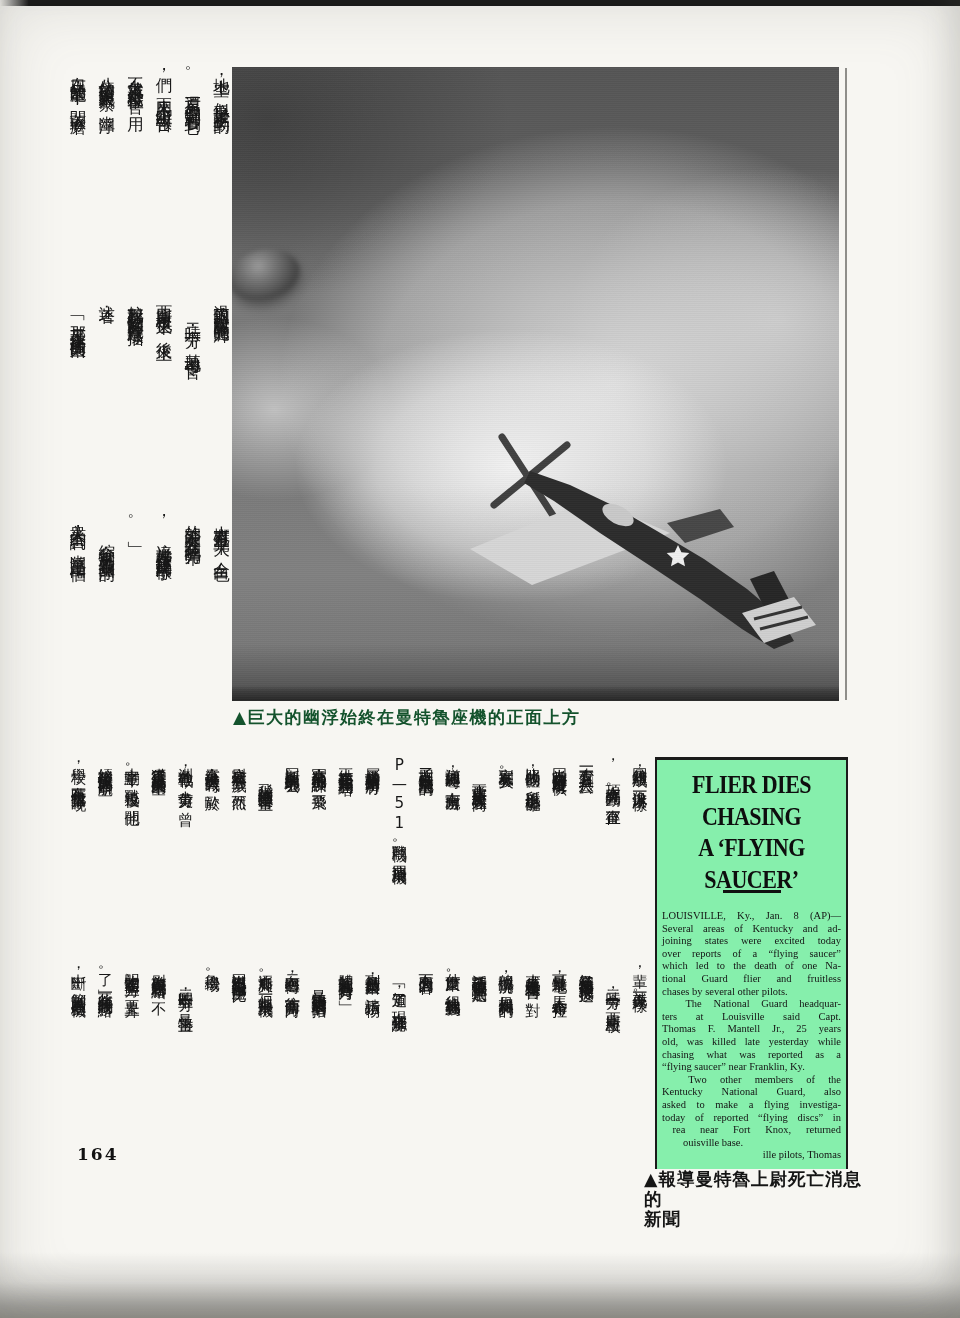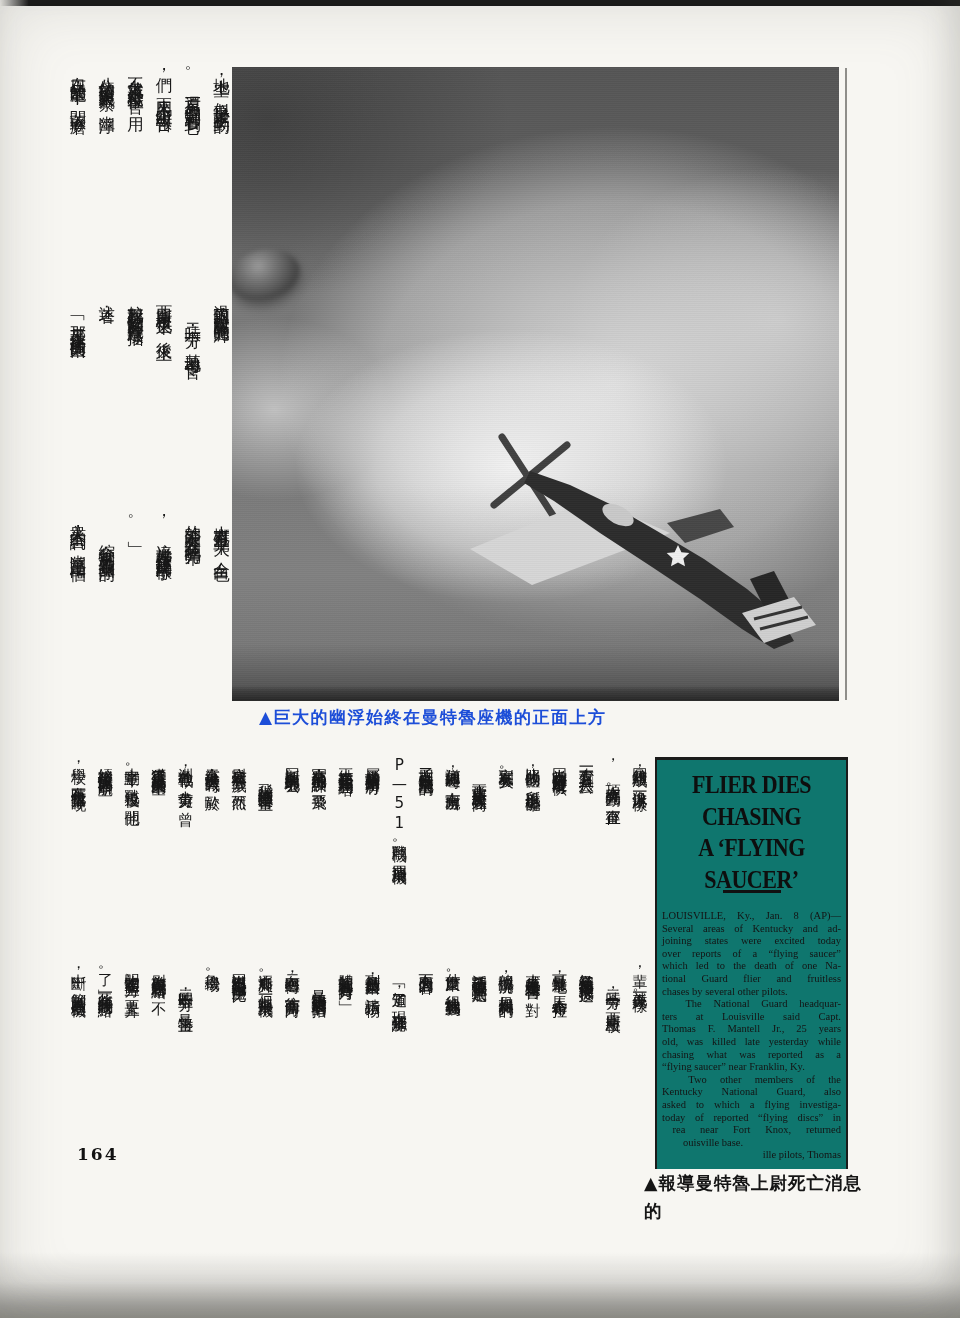--- a/index.html
+++ b/index.html
@@ -58,45 +58,45 @@
   .saucer{
     position:absolute;left:-4px;top:183px;width:72px;height:50px;border-radius:50%;
     background:radial-gradient(ellipse at 45% 30%,#9a9a9a 0%,#6e6e6e 35%,#454545 70%,#3a3a3a 100%);
     transform:rotate(-14deg);filter:blur(2px);
     box-shadow:0 6px 10px rgba(40,40,40,.5);
   }
   .plane{position:absolute;left:210px;top:360px;width:390px;height:235px;filter:blur(.7px);}
   .photo-rule{position:absolute;left:845px;top:68px;width:2px;height:632px;background:#8f8e8a;}
   .photo-caption{
     position:absolute;left:233px;top:706px;width:600px;
-    font-size:17px;font-weight:bold;letter-spacing:1.5px;color:#1d4ed8;margin-left:26px;
+    font-size:17px;font-weight:bold;letter-spacing:1.5px;color:#14532d;
   }
 
   
   .clipping{
     position:absolute;left:655px;top:757px;width:193px;height:412px;
-    background:#0f766e;
+    background:#86efac;
     border-left:2px solid #1b1b1b;border-right:2px solid #1b1b1b;border-top:3px solid #1b1b1b;
     box-sizing:border-box;padding:8px 5px 0 5px;
     font-family:"Liberation Serif","DejaVu Serif",serif;
   }
   .clip-h1{margin:0;text-align:center;color:#0e0e0e;
     font-size:22px;line-height:27px;font-weight:bold;letter-spacing:-.5px;
     transform:scaleY(1.18);transform-origin:top center;}
   .clip-divider{width:58px;height:3px;background:#111;margin:14px auto 8px auto;}
   .clip-subhead{text-align:center;font-weight:bold;font-size:12px;line-height:15px;color:#111;
     font-family:"Liberation Serif","DejaVu Serif",serif;}
   .clip-body{margin-top:17px;font-size:10.5px;line-height:12.6px;color:#141414;}
   .clip-body .cline{text-align:justify;text-align-last:justify;white-space:pre-wrap;}
   .clip-body .cline:nth-child(7),
   .clip-body .cline:nth-child(13),
   .clip-body .cline:nth-child(19){text-align-last:left;}
   .clip-body .cline:nth-child(20){text-align-last:right;}
   .clip-caption{position:absolute;left:644px;top:1169px;width:230px;
-    font-size:17.5px;line-height:28px;font-weight:bold;letter-spacing:1px;color:#151515;}
+    font-size:17.5px;line-height:20px;font-weight:bold;letter-spacing:1px;color:#151515;}
   .page-number{position:absolute;left:77px;top:1144px;
     font-family:"DejaVu Serif","Liberation Serif",serif;
     font-size:17px;font-weight:bold;letter-spacing:2px;color:#111;}
 </style>
 </head>
 <body>
 
 <div class="edge-top"></div>
 
 <section class="tl-rows">
@@ -214,27 +214,28 @@
       <div class="cline">tional Guard flier and fruitless</div>
       <div class="cline">chases by several other pilots.</div>
       <div class="cline">  The National Guard headquar-</div>
       <div class="cline">ters at Louisville said Capt.</div>
       <div class="cline">Thomas F. Mantell Jr., 25 years</div>
       <div class="cline">old, was killed late yesterday while</div>
       <div class="cline">chasing what was reported as a</div>
       <div class="cline">“flying saucer” near Franklin, Ky.</div>
       <div class="cline">  Two other members of the</div>
       <div class="cline">Kentucky National Guard, also</div>
-      <div class="cline">asked to which a flying investiga-</div>
+      <div class="cline">asked to make a flying investiga-</div>
       <div class="cline">today of reported “flying discs” in</div>
       <div class="cline"> rea near Fort Knox, returned</div>
       <div class="cline">  ouisville base.</div>
       <div class="cline">    ille pilots, Thomas</div>
     </div>
 </aside>
 <div class="clip-caption">
   <div>▲報導曼特魯上尉死亡消息的</div>
+  <div>新聞</div>
 </div>
 
 <div class="page-number">164</div>
 
 <div class="edge-bottom"></div>
 <div class="vignette"></div>
 
 </body></html>

